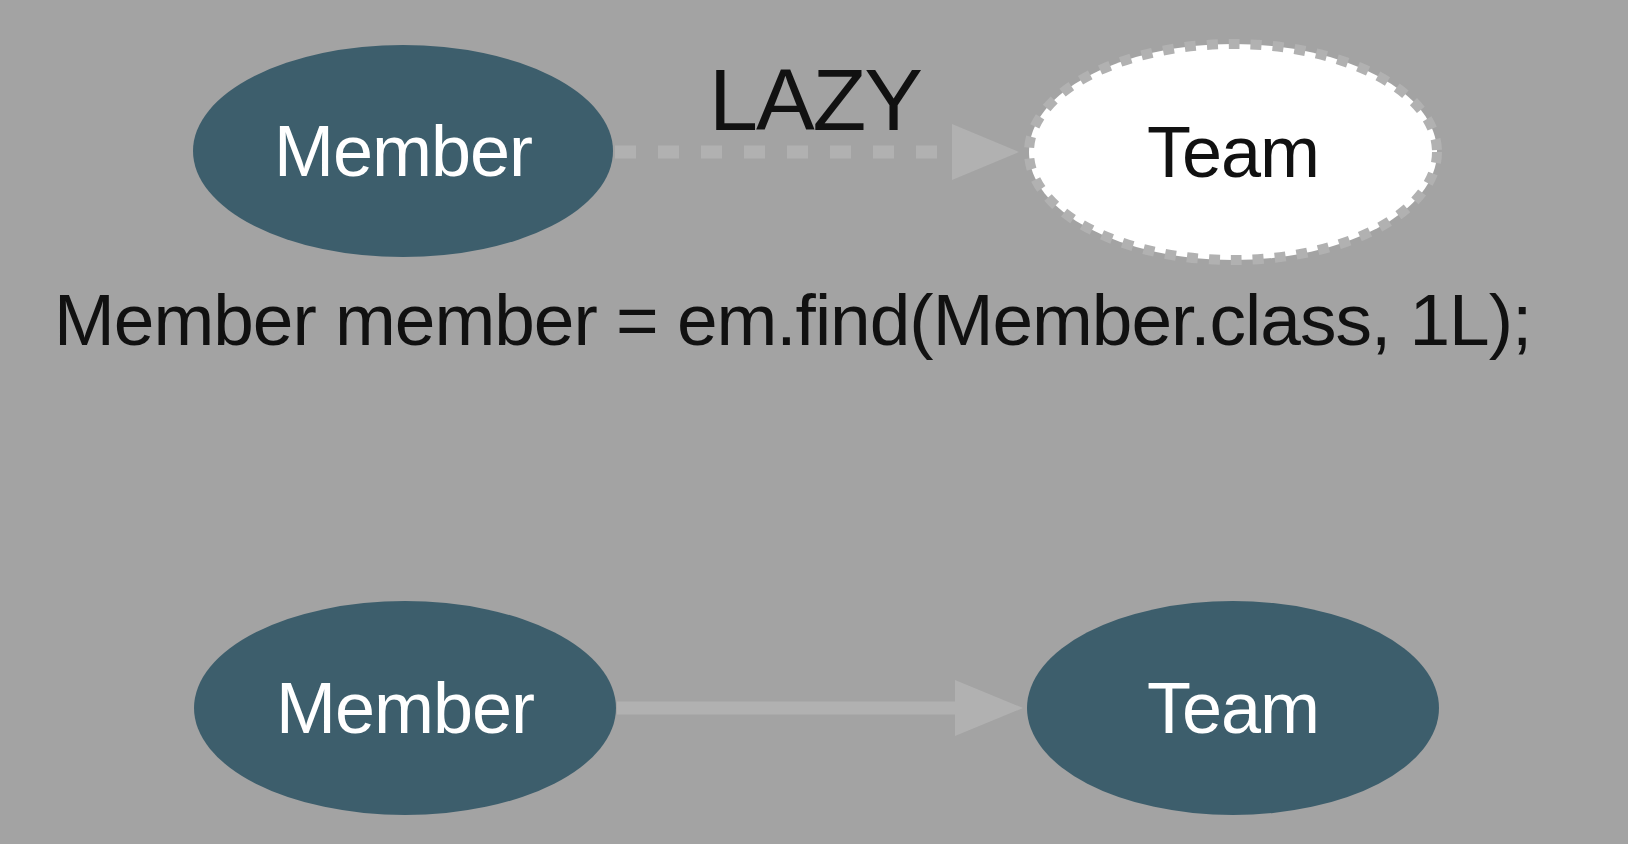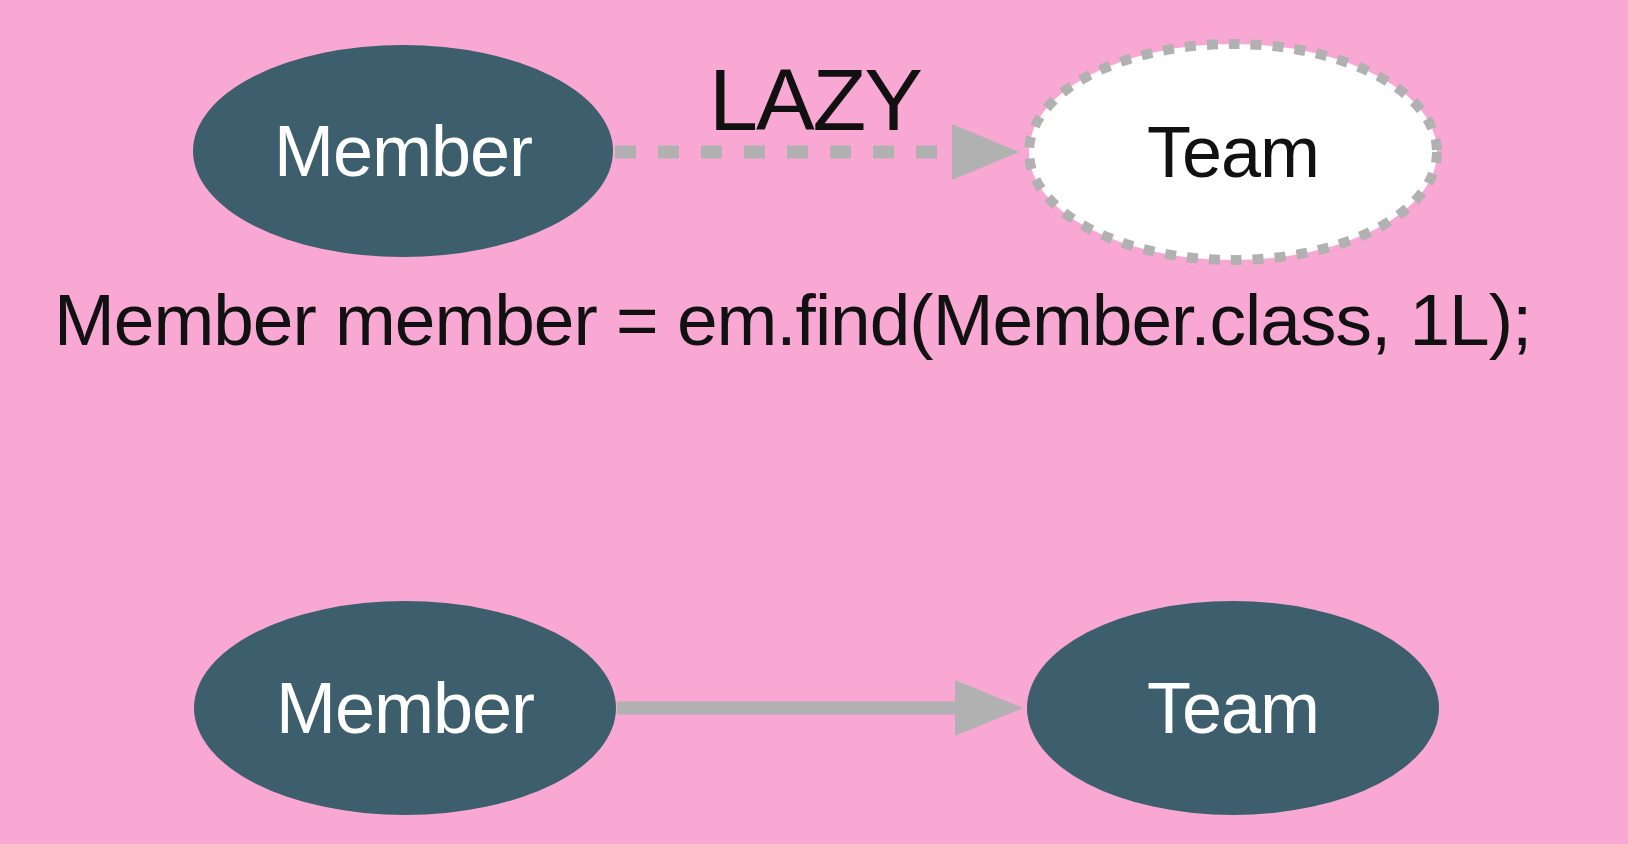--- a/index.html
+++ b/index.html
@@ -7,21 +7,21 @@
     padding: 0;
     background: #ffffff;
     width: 1628px;
     height: 844px;
     overflow: hidden;
   }
   .canvas {
     position: relative;
     width: 1628px;
     height: 844px;
-    background: #f9a8d4;
+    background: #a3a3a3;
   }
   svg {
     display: block;
     font-family: "Liberation Sans", "DejaVu Sans", sans-serif;
   }
   .node-label {
     font-size: 72px;
     letter-spacing: -1px;
   }
   .edge-label {

